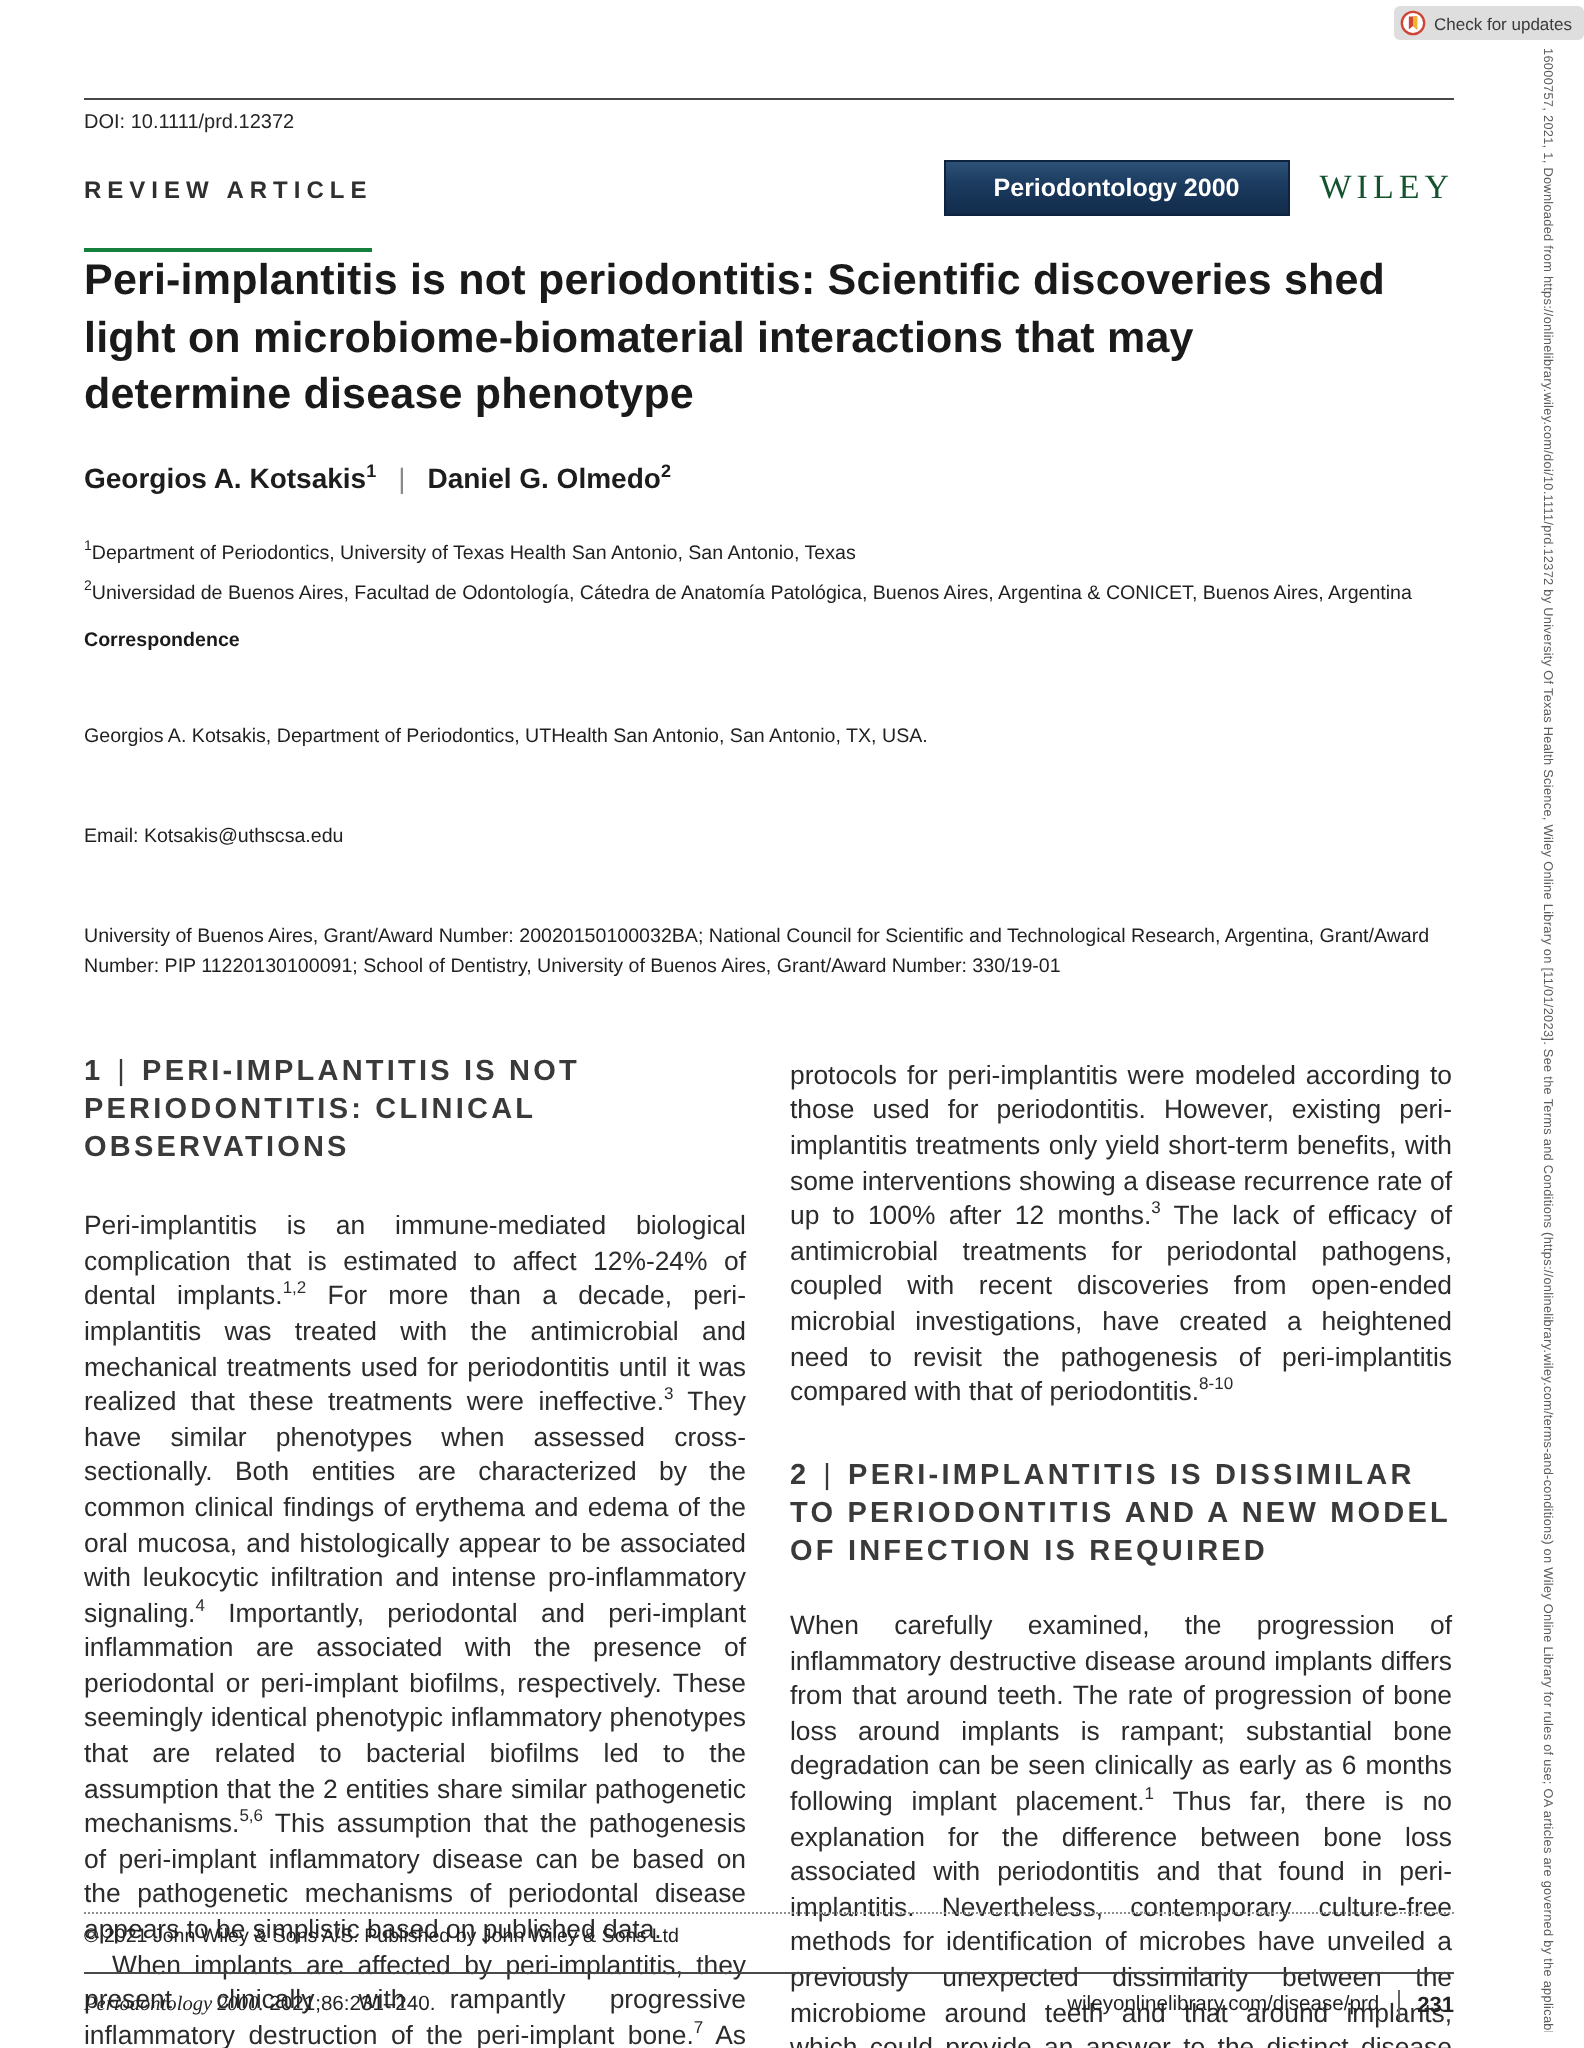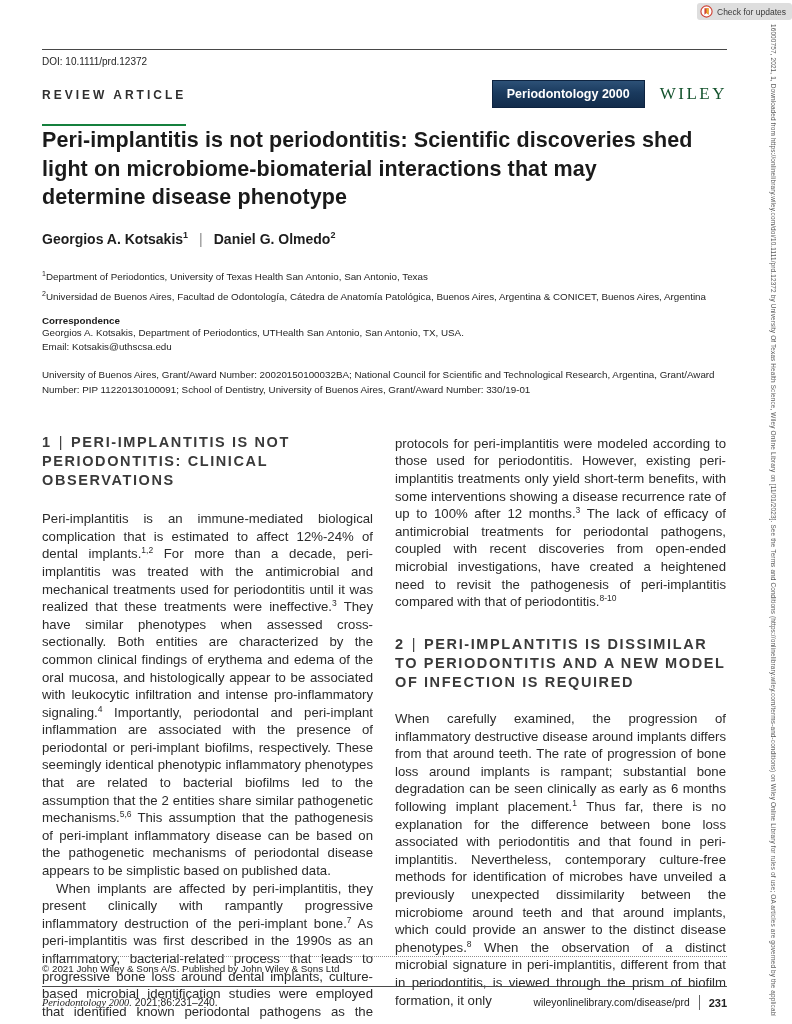--- a/index.html
+++ b/index.html
@@ -20,35 +20,35 @@
   .content { position:absolute; left:42px; top:0; width:685px; height:1024px; }
 
   .top-rule { margin-top:49px; border-top:1.5px solid #474747; }
   .doi { margin-top:6px; font-size:10px; color:#242424; }
 
   .header-row { margin-top:13px; display:flex; justify-content:space-between; align-items:flex-start; }
   .article-type { font-size:12px; font-weight:bold; letter-spacing:3px; color:#2f2f2f;
     border-bottom:2px solid #15803d; padding-bottom:22px; margin-top:8px; }
   .brand { display:flex; align-items:center; gap:15px; }
   .journal-badge { background:linear-gradient(180deg,#2d5177 0%, #1a3a5e 45%, #122c4b 100%);
-    border:1px solid #0d2340; color:#fff; font-size:12.5px; font-weight:bold; padding:6px 14px; }
+    border:1px solid #0d2340; color:#fff; font-size:12.5px; font-weight:bold; padding:6px 24px; }
   .wiley { font-family:"Liberation Serif", serif; font-size:17px; letter-spacing:2.5px; color:#14532d; }
 
   .title { width:662px; font-size:21.5px; font-weight:bold; line-height:1.33; color:#1a1a1a; letter-spacing:.1px; }
 
   .authors { margin-top:19px; font-size:14px; font-weight:bold; color:#1d1d1d; }
   .authors sup { font-size:9px; }
   .author-sep { color:#8a8a8a; font-weight:normal; padding:0 11px; }
 
   .affiliations { margin-top:23px; }
   .affiliation { font-size:9.8px; color:#1f1f1f; margin-bottom:7px; }
   .affiliation sup { font-size:7px; }
 
   .block-head { font-size:9.8px; font-weight:bold; color:#1a1a1a; }
-  .block-text { font-size:9.8px; color:#1f1f1f; line-height:1.45; }
+  .block-text { font-size:9.8px; color:#1f1f1f; line-height:1.45;margin-top:36px; }
   .correspondence { margin-top:13px; width:620px; }
   .funding { margin-top:14px; width:682px; }
 
   .columns { margin-top:36px; display:flex; gap:22px; }
   .col { width:331px; }
 
   h2.sec { font-size:14.5px; font-weight:bold; letter-spacing:1.6px; line-height:1.32; color:#3a3a3a; }
   h2.sec .bar { font-weight:normal; padding:0 7px; color:#3a3a3a; }
   .col p { font-size:13.2px; line-height:17.6px; text-align:justify; color:#2b2b2b; margin-top:18px; }
   .col p.first { margin-top:20px; }

